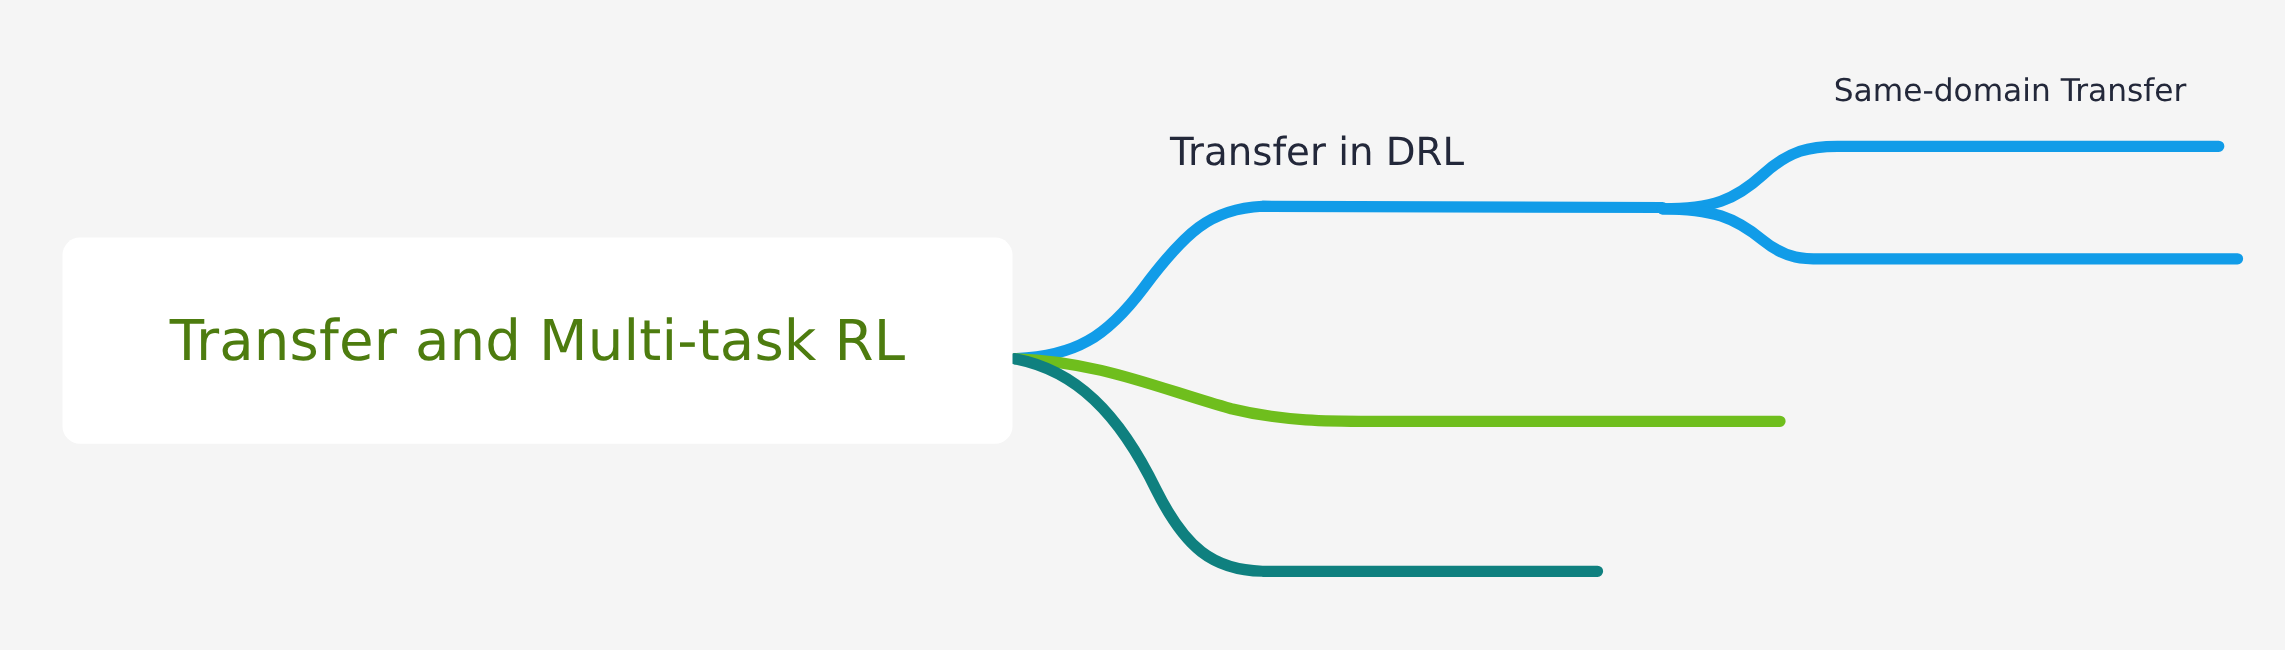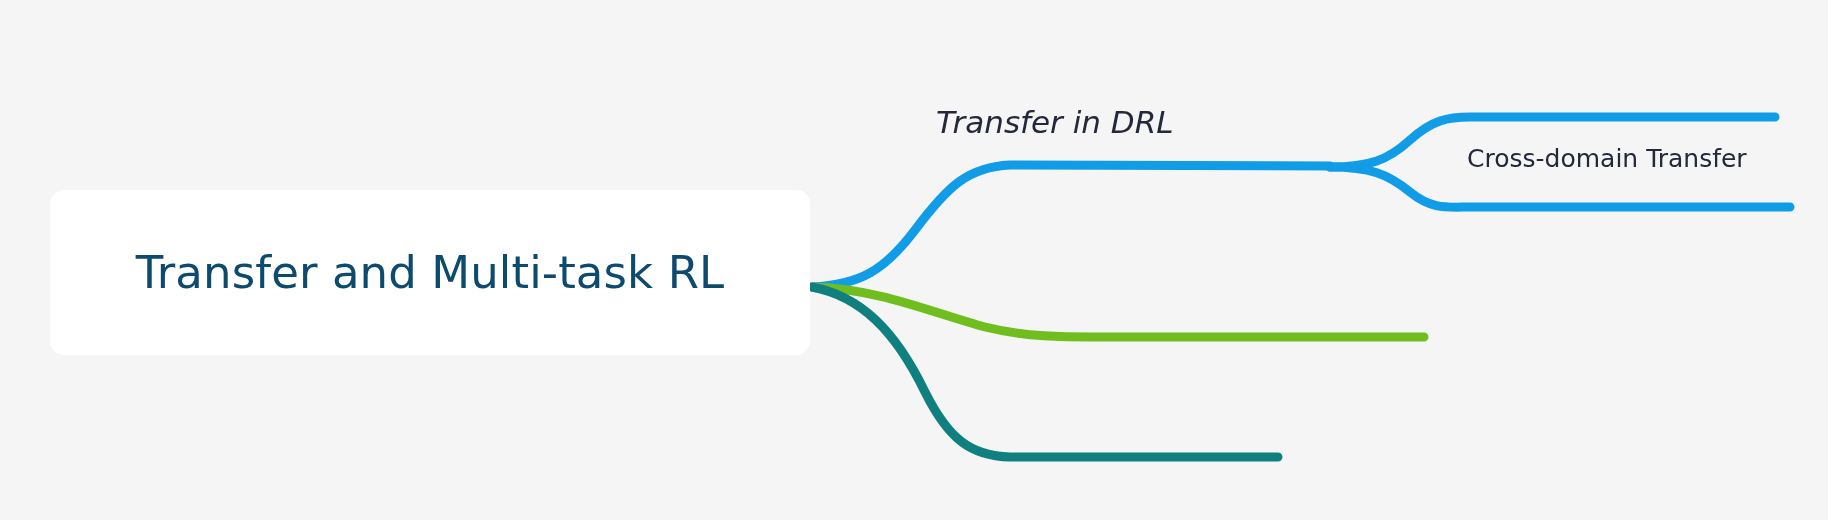--- a/index.html
+++ b/index.html
@@ -36,34 +36,33 @@
     background: #ffffff;
     border-radius: 14px;
     box-sizing: border-box;
     display: flex;
     align-items: center;
     justify-content: center;
   }
   .root-node-label {
     font-size: 45px;
     font-weight: 400;
-    color: #0c4a6e;
+    color: #4d7c0f;
     letter-spacing: 0.1px;
     white-space: nowrap;
   }
   .node-label {
     position: absolute;
     white-space: nowrap;
     color: #23283a;
     font-weight: 400;
     line-height: 1;
   }
   .level1-label {
     font-size: 31px;
-    font-style: italic;
   }
   .level2-label {
     font-size: 25px;
   }
   #label-transfer-in-drl { left: 936px; top: 107px; }
   #label-transfer-in-deep-marl { left: 936px; top: 260px; }
   #label-multi-task-rl { left: 936px; top: 379px; }
   #label-same-domain-transfer { left: 1467px; top: 60px; }
   #label-cross-domain-transfer { left: 1467px; top: 146px; }
 </style>
@@ -86,16 +85,16 @@
   </svg>
 
   <div class="root-node">
     <span class="root-node-label">Transfer and Multi-task RL</span>
   </div>
 
   <div class="node-label level1-label" id="label-transfer-in-drl">Transfer in DRL</div>
 
 
 
+  <div class="node-label level2-label" id="label-same-domain-transfer">Same-domain Transfer</div>
 
-  <div class="node-label level2-label" id="label-cross-domain-transfer">Cross-domain Transfer</div>
 
 </div>
 
 </body></html>

